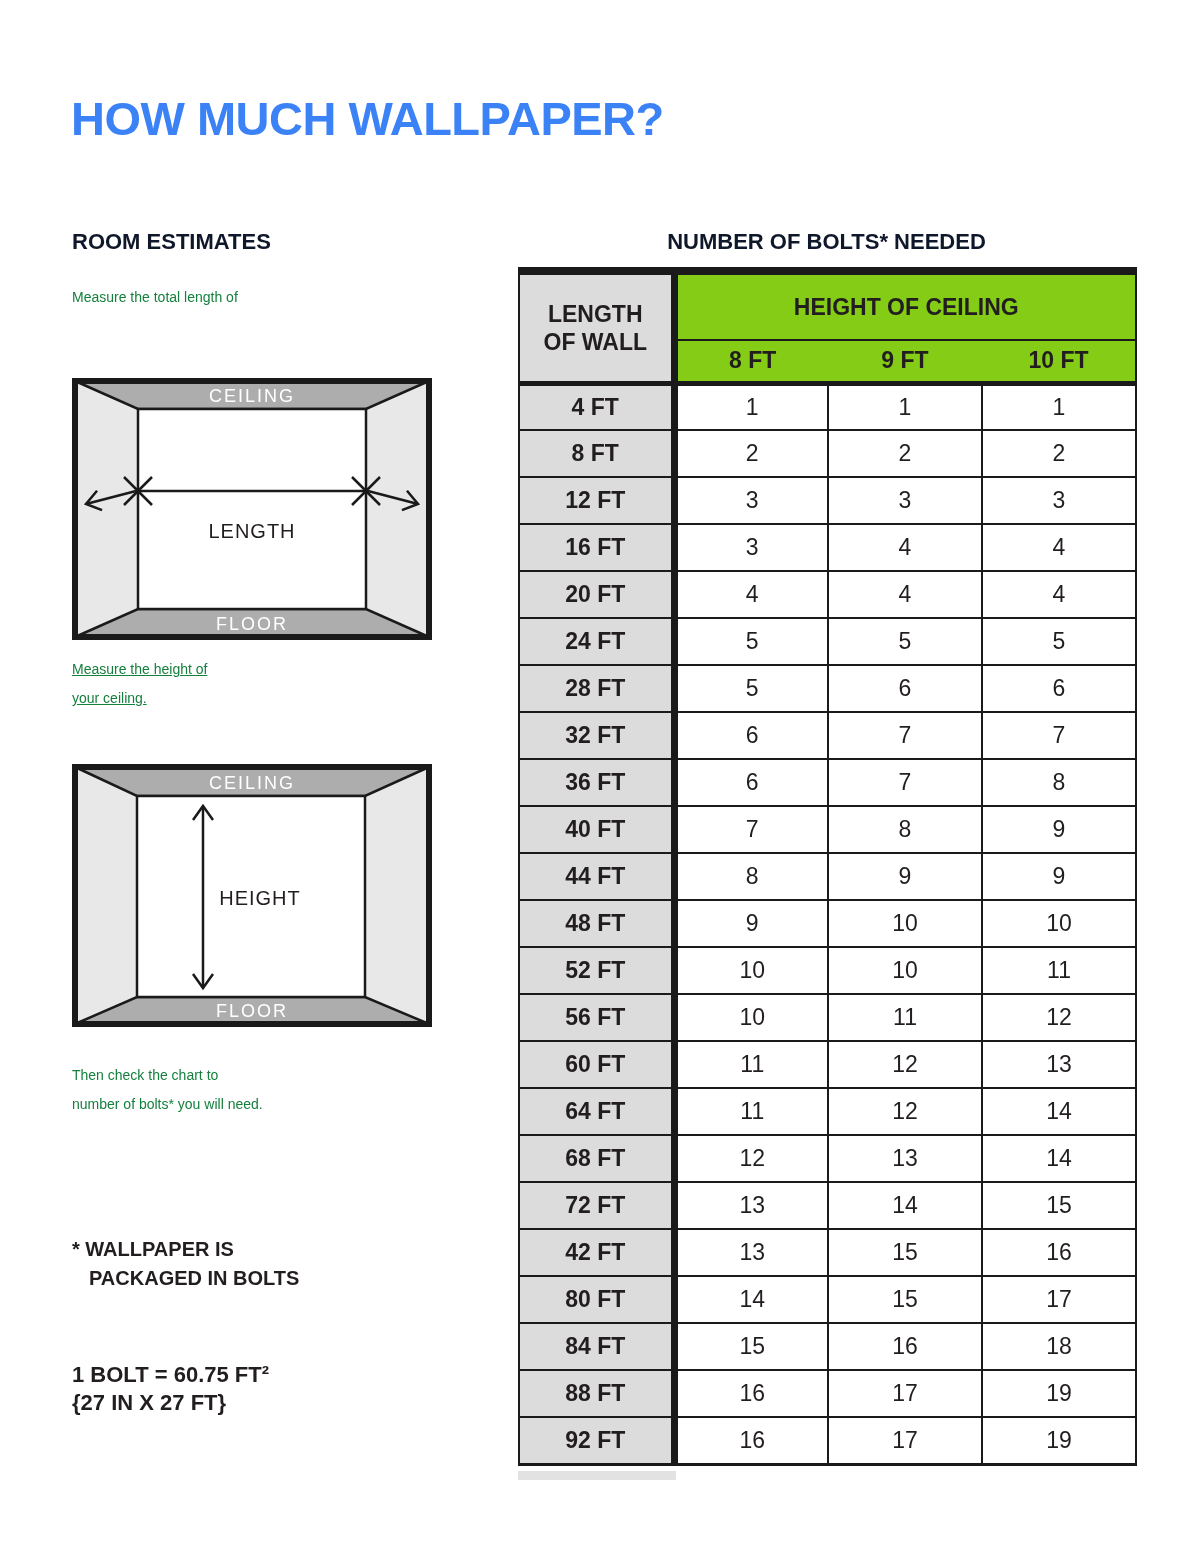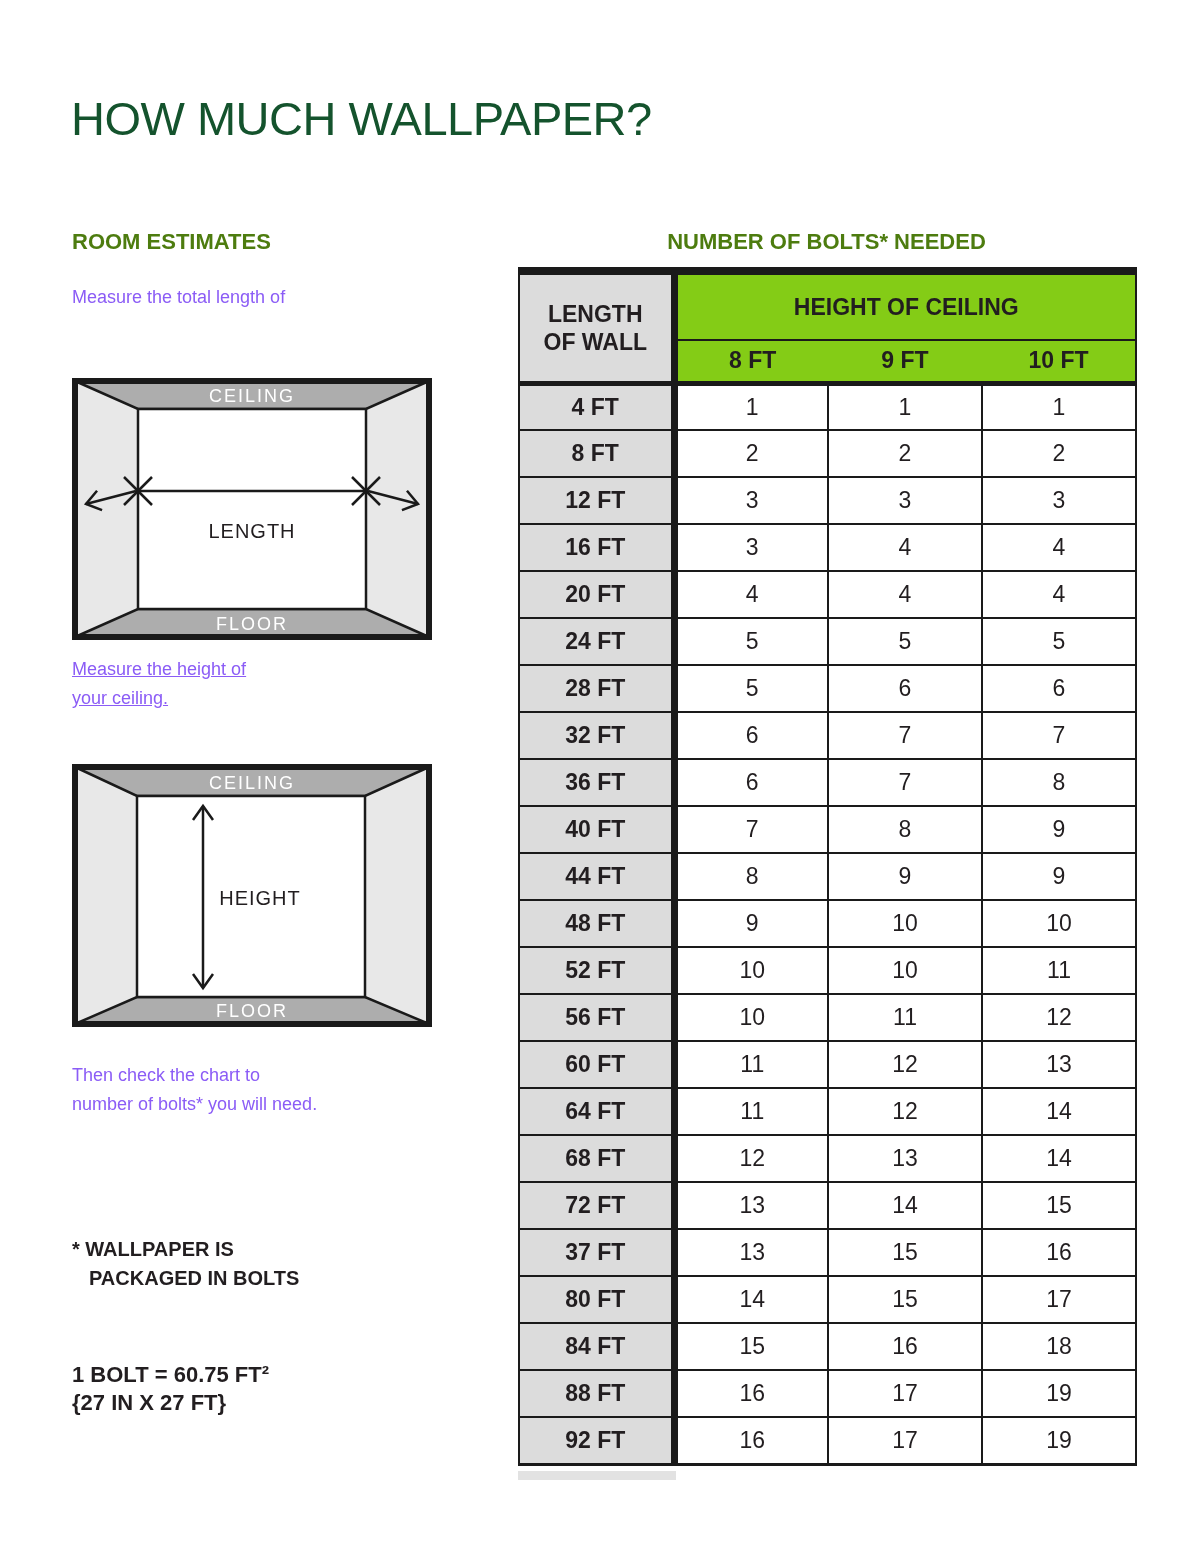--- a/index.html
+++ b/index.html
@@ -2,29 +2,29 @@
 <html><head>
 <meta charset="utf-8">
 <style>
   html,body { margin:0; padding:0; background:#ffffff; }
   .page {
     position:relative; width:1200px; height:1553px; background:#ffffff;
     font-family:"Liberation Sans","DejaVu Sans",sans-serif; color:#221e20; overflow:hidden;
   }
   .page-title {
     position:absolute; left:71px; top:64px;
-    font-size:47px; font-weight:normal; letter-spacing:-0.5px; color:#14532d; line-height:1;
+    font-size:47px; font-weight:bold; letter-spacing:-0.5px; color:#3b82f6; line-height:1;
   }
   .section-heading {
-    position:absolute; font-size:22px; font-weight:bold; color:#4d7c0f; line-height:1.2;
+    position:absolute; font-size:22px; font-weight:bold; color:#0f172a; line-height:1.2;
   }
   .room-heading { left:72px; top:229px; }
   .table-heading { left:518px; top:229px; width:617px; text-align:center; }
   .para {
-    position:absolute; left:72px; font-size:18px; line-height:29px; color:#8b5cf6;
+    position:absolute; left:72px; font-size:14px; line-height:29px; color:#15803d;
   }
   .para-1 { top:283px; }
   .para-2 { top:655px;text-decoration:underline; }
   .para-3 { top:1061px; }
   .footnote {
     position:absolute; left:72px; top:1235px; font-size:20px; font-weight:bold; line-height:29px;
   }
   .footnote .indent { padding-left:17px; }
   .bolt-info {
     position:absolute; left:72px; top:1316px; font-size:22px; font-weight:bold; line-height:28px;margin-top:45px;
@@ -267,21 +267,21 @@
             <td>13</td>
             <td>14</td>
           </tr>
           <tr>
             <th>72 FT</th>
             <td>13</td>
             <td>14</td>
             <td>15</td>
           </tr>
           <tr>
-            <th>37 FT</th>
+            <th>42 FT</th>
             <td>13</td>
             <td>15</td>
             <td>16</td>
           </tr>
           <tr>
             <th>80 FT</th>
             <td>14</td>
             <td>15</td>
             <td>17</td>
           </tr>

